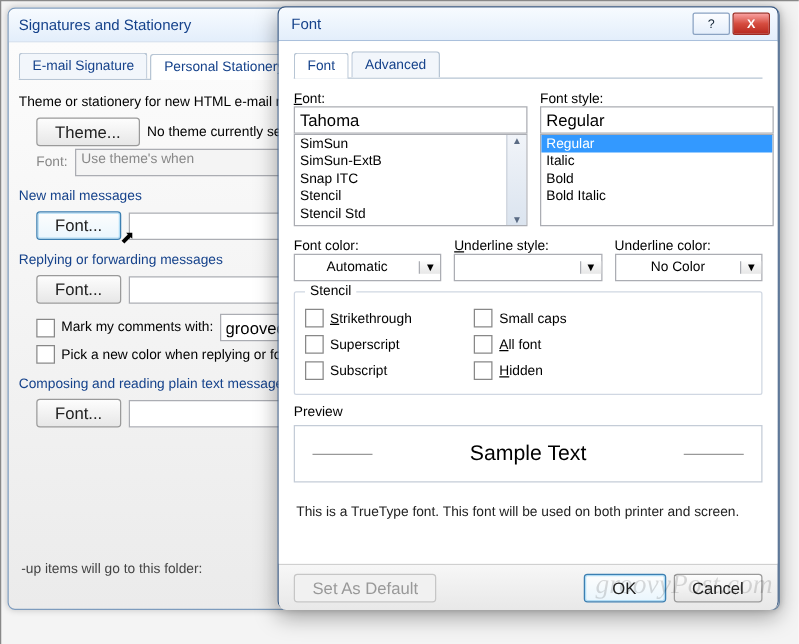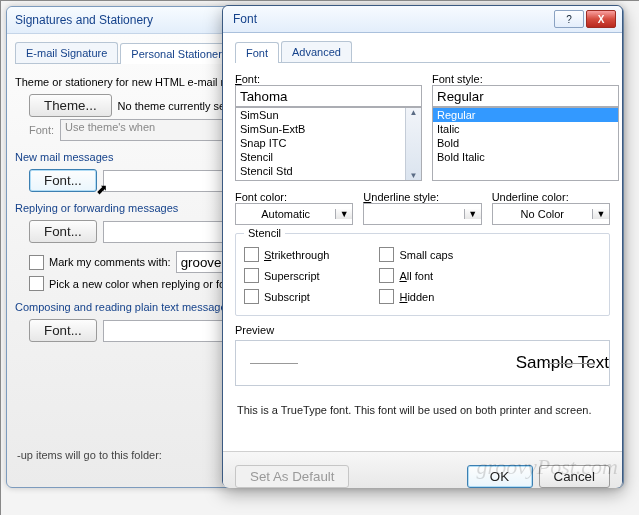--- a/index.html
+++ b/index.html
@@ -52,26 +52,26 @@
   .scrollcol{width:15px;background:linear-gradient(#f1f4f9,#dbe4ef);border-left:1px solid #c4ccd7;display:flex;flex-direction:column;justify-content:space-between;align-items:center;font-size:8px;color:#5a6b84}
   .listwrap{display:flex;border:1px solid #abadb3;height:72px;background:#fff}
   .listwrap .listbox{border:none;flex:1}
   .combo{display:flex;border:1px solid #abadb3;height:20px;background:#fff;align-items:center}
   .combo span{flex:1;padding:0 6px;text-align:center}
   .combo .dd{width:16px;border-left:1px solid #abadb3;text-align:center;font-size:9px;background:linear-gradient(#fdfdfd,#e7e7e7)}
   .fieldset{border:1px solid #d0d7e2;border-radius:2px;padding:6px 8px 8px;margin-top:8px}
   .fieldset .legend{position:relative;top:-13px;background:#fff;display:inline-block;padding:0 4px;color:#000}
   .fieldset .content{margin-top:-8px}
   .effcols{display:flex;gap:50px}
-  .preview{border:1px solid #c4ccd7;background:#fff;height:44px;display:flex;align-items:center;justify-content:flex-end;margin:4px 0 18px;position:relative}
+  .preview{border:1px solid #c4ccd7;background:#fff;height:44px;display:flex;align-items:center;justify-content:center;margin:4px 0 18px;position:relative}
   .preview::before,.preview::after{content:"";position:absolute;width:48px;border-top:1px solid #999;top:50%}
   .preview::before{left:14px}.preview::after{right:14px}
   .preview span{font-family:Tahoma,Arial;font-size:17px}
   .note{color:#222;margin:16px 2px}
-  .fw-footer{height:36px;display:flex;align-items:flex-end;gap:6px;padding:0 12px;
+  .fw-footer{height:36px;display:flex;align-items:center;gap:6px;padding:0 12px;
     background:linear-gradient(#f7f7f7,#e8e8e8);border-top:1px solid #d0d0d0;border-radius:0 0 6px 6px}
   .fw-footer .spacer{flex:1}
   .fw-footer .btn.disabled{color:#999;border-color:#c6c6c6;background:#f1f1f1;cursor:default}
   .watermark{position:absolute;right:22px;bottom:36px;color:rgba(0,0,0,.14);font-size:22px;font-style:italic;font-family:Georgia,serif;pointer-events:none}
 </style>
 </head>
 <body>
 
 <div class="wrap">
 

